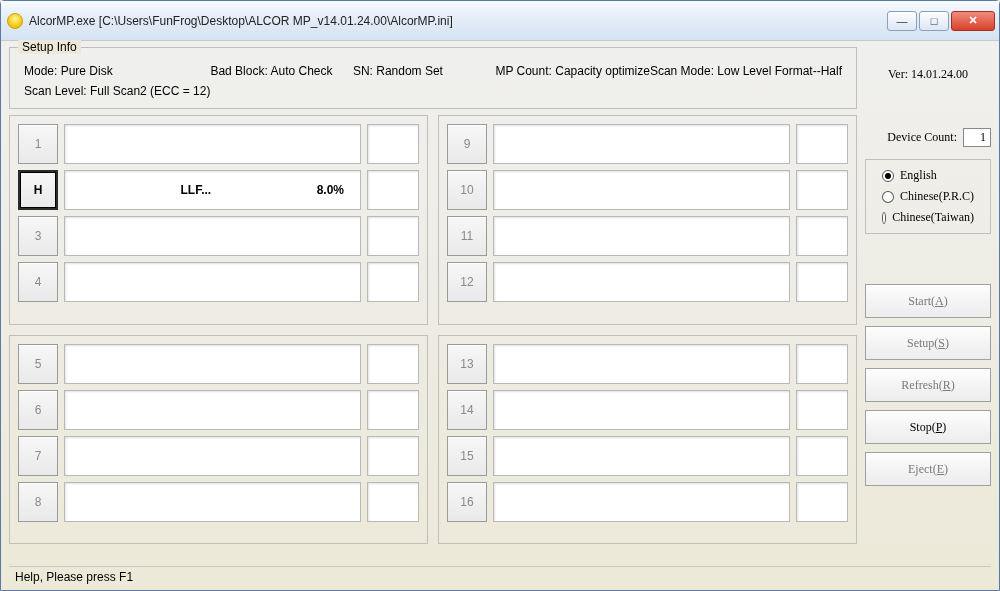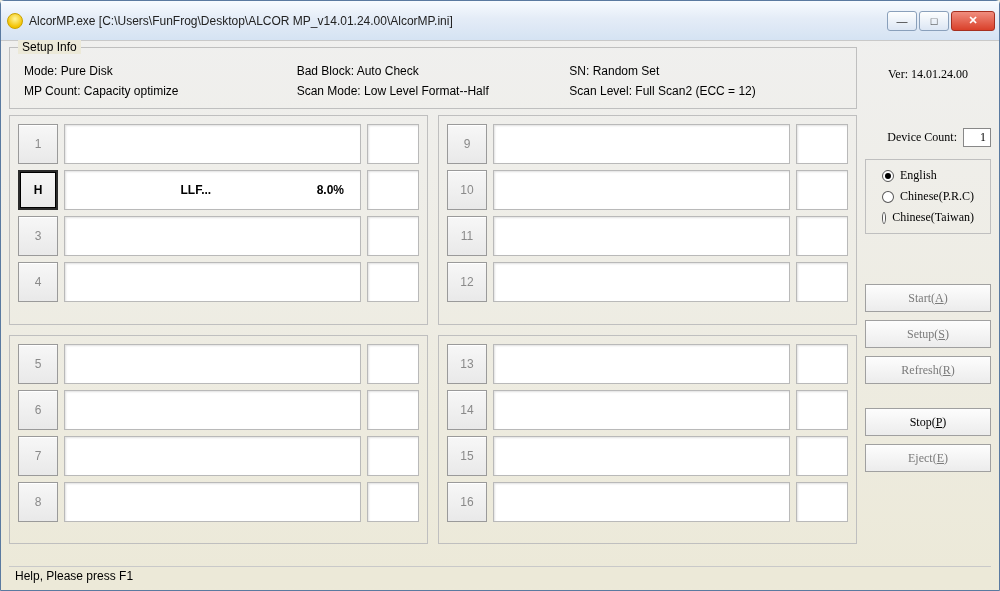--- a/index.html
+++ b/index.html
@@ -89,21 +89,21 @@
     top: -8px; left: 8px;
     background: #ece9d8;
     padding: 0 4px;
     font-size: 12px;
   }
   .setup {
     margin-bottom: 6px;
   }
   .setup-grid {
     display: grid;
-    grid-template-columns: 1fr 1fr 1fr;
+    grid-template-columns: 1fr 1fr 1fr 1fr 1fr;
     row-gap: 6px;
     padding: 2px 6px;
   }
   .setup-grid span { white-space: nowrap; }
   .quads {
     flex: 1 1 auto;
     display: grid;
     grid-template-columns: 1fr 1fr;
     grid-template-rows: 1fr 1fr;
     gap: 10px;
@@ -192,33 +192,33 @@
   .radio { display: flex; align-items: center; gap: 6px; cursor: default; }
   .radio .dot {
     width: 12px; height: 12px; border-radius: 50%;
     border: 1px solid #555; background: #fff;
     display: flex; align-items: center; justify-content: center;
   }
   .radio.selected .dot::after {
     content: ""; width: 6px; height: 6px; background: #000; border-radius: 50%;
   }
   .actbtn {
-    height: 28px;
+    height: 34px;
     border: 1px solid #a0a0a0;
     background: linear-gradient(#fdfdfd,#ececec);
     display: flex; align-items: center; justify-content: center;
     color: #7a7a7a;
     cursor: default;
   }
-  .actbtn.enabled { color: #000; margin-top: 16px; }
+  .actbtn.enabled { color: #000; }
   .statusbar {
     height: 20px;
     border-top: 1px solid #c9c9c9;
     padding: 2px 6px;
-    display: flex; align-items: flex-start;
+    display: flex; align-items: center;
     background: #ece9d8;
     margin-top: 22px;
   }
   .u { text-decoration: underline; }
 </style>
 </head>
 <body>
 
 <div class="window">
   <div class="titlebar">

